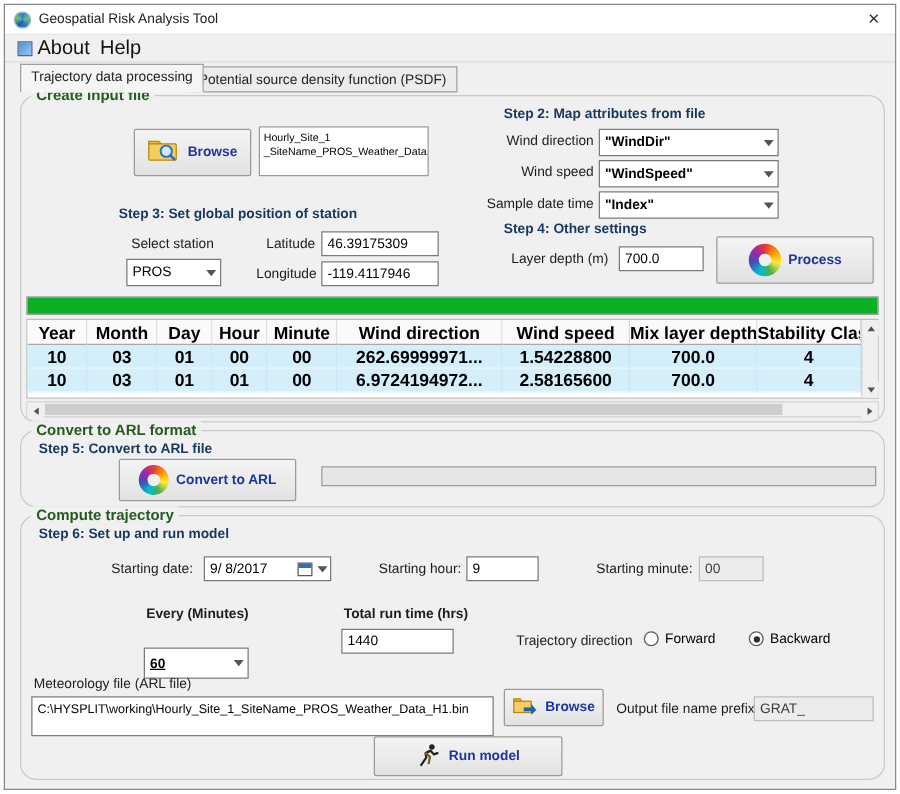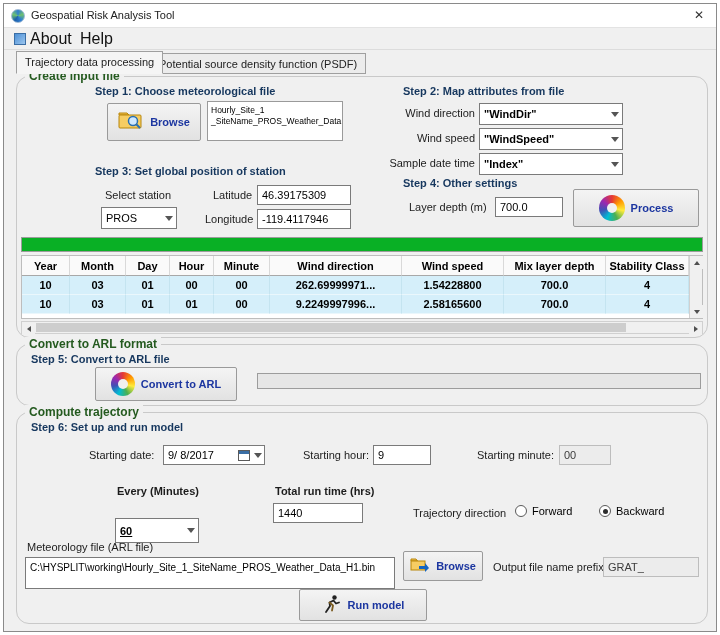--- a/index.html
+++ b/index.html
@@ -58,21 +58,21 @@
 
   
   .progress { position:absolute; border:1px solid #9c9c9c; background:#e6e6e6; }
   .progress .fill { height:100%; background:#09b025; }
 
   
   .grid { position:absolute; background:#fff; border:1px solid #bdbdbd; overflow:hidden; }
   .trow { display:flex; }
   .thead .tcell { height:20px; line-height:20px; font-weight:bold; background:#fafafa; border-bottom:1px solid #a8a8a8; border-right:1px solid #d9d9d9; }
   .tdata .tcell { height:19px; line-height:19px; font-weight:bold; background:#d5effa; border-bottom:1px solid #eaf7fc; border-right:1px solid #c4e4f0; }
-  .tcell { font-size:11px; text-align:center; overflow:hidden; white-space:nowrap; }
+  .tcell { font-size:14px; text-align:center; overflow:hidden; white-space:nowrap; }
   .c0{width:48px;} .c1{width:56px;} .c2{width:44px;} .c3{width:44px;} .c4{width:56px;}
   .c5{width:132px;} .c6{width:102px;} .c7{width:102px;} .c8{width:83px;}
 
   
   .hscroll { position:absolute; height:13px; background:#f0f0f0; border:1px solid #d0d0d0; }
   .vscroll { position:absolute; width:13px; background:#f0f0f0; border-left:1px solid #d0d0d0; }
   .sb-btn { position:absolute; width:13px; height:13px; display:flex; align-items:center; justify-content:center; background:#f0f0f0; }
   .sb-thumb { position:absolute; background:#cdcdcd; }
   .tri-l { border-top:3px solid transparent; border-bottom:3px solid transparent; border-right:4px solid #505050; }
   .tri-r { border-top:3px solid transparent; border-bottom:3px solid transparent; border-left:4px solid #505050; }
@@ -115,21 +115,20 @@
   </div>
 
   <div class="tabstrip">
     <span class="tab tab1 selected">Trajectory  data processing</span>
     <span class="tab tab2">Potential source density function (PSDF)</span>
   </div>
 
   <div class="group g-create">
     <span class="group-title">Create input file</span>
 
-    <span class="step-title" style="left:78px; top:8px;">Step 1: Choose meteorological file</span>
 
     <div class="btn" style="left:90px; top:26px; width:94px; height:38px;">
       <span>
         <svg width="26" height="20" viewBox="0 0 26 20">
           <path d="M1 4 L1 2 L9 2 L11 4 Z" fill="#f2c14e" stroke="#b8860b"></path>
           <rect x="1" y="4" width="22" height="13" rx="1" fill="#f6cd63" stroke="#b8860b"></rect>
           <circle cx="15" cy="10" r="4.5" fill="#cfe8ff" stroke="#2a6fb0" stroke-width="1.5"></circle>
           <line x1="18.3" y1="13.3" x2="22" y2="17" stroke="#2a6fb0" stroke-width="2"></line>
         </svg>
       </span>
@@ -203,21 +202,21 @@
           <div class="tcell c6">1.54228800</div>
           <div class="tcell c7">700.0</div>
           <div class="tcell c8">4</div>
         </div>
         <div class="trow tdata">
           <div class="tcell c0">10</div>
           <div class="tcell c1">03</div>
           <div class="tcell c2">01</div>
           <div class="tcell c3">01</div>
           <div class="tcell c4">00</div>
-          <div class="tcell c5">9.2249997996...</div>
+          <div class="tcell c5">6.9724194972...</div>
           <div class="tcell c6">2.58165600</div>
           <div class="tcell c7">700.0</div>
           <div class="tcell c8">4</div>
         </div>
       </div>
 
     <div class="vscroll" style="left:672px; top:179px; height:62px;">
       <span class="sb-btn" style="top:0; left:0;">
           <span class="tri-u"></span>
         </span>
@@ -295,21 +294,21 @@
           <rect x="1" y="4" width="14" height="9" fill="#f6cd63" stroke="#b8860b"></rect>
           <path d="M9 9 L15 9 L15 6 L19 11 L15 15 L15 12 L9 12 Z" fill="#1565c0"></path>
         </svg>
       </span>
       <span class="btn-label">Browse</span>
     </div>
 
     <span class="lbl" style="left:476px; top:148px;">Output file name prefix</span>
     <div class="tb disabled" style="left:586px; top:144px; width:96px; height:20px;">GRAT_</div>
 
-    <div class="btn" style="left:282px; top:176px; width:128px; height:32px;">
+    <div class="btn" style="left:282px; top:176px; width:151px; height:32px;">
       <span>
         <svg width="20" height="20" viewBox="0 0 20 20">
           <circle cx="12.5" cy="3.5" r="2.2" fill="#222"></circle>
           <path d="M4 18 L8 12 L7.5 8.5 L11.5 6.5 L14 9.5 L17 8.5" stroke="#222" stroke-width="1.8" fill="none" stroke-linecap="round" stroke-linejoin="round"></path>
           <path d="M7.5 8.5 L11 11.5 L10 16.5" stroke="#7a5a1e" stroke-width="1.8" fill="none" stroke-linecap="round" stroke-linejoin="round"></path>
         </svg>
       </span>
       <span class="btn-label">Run model</span>
     </div>
   </div>

